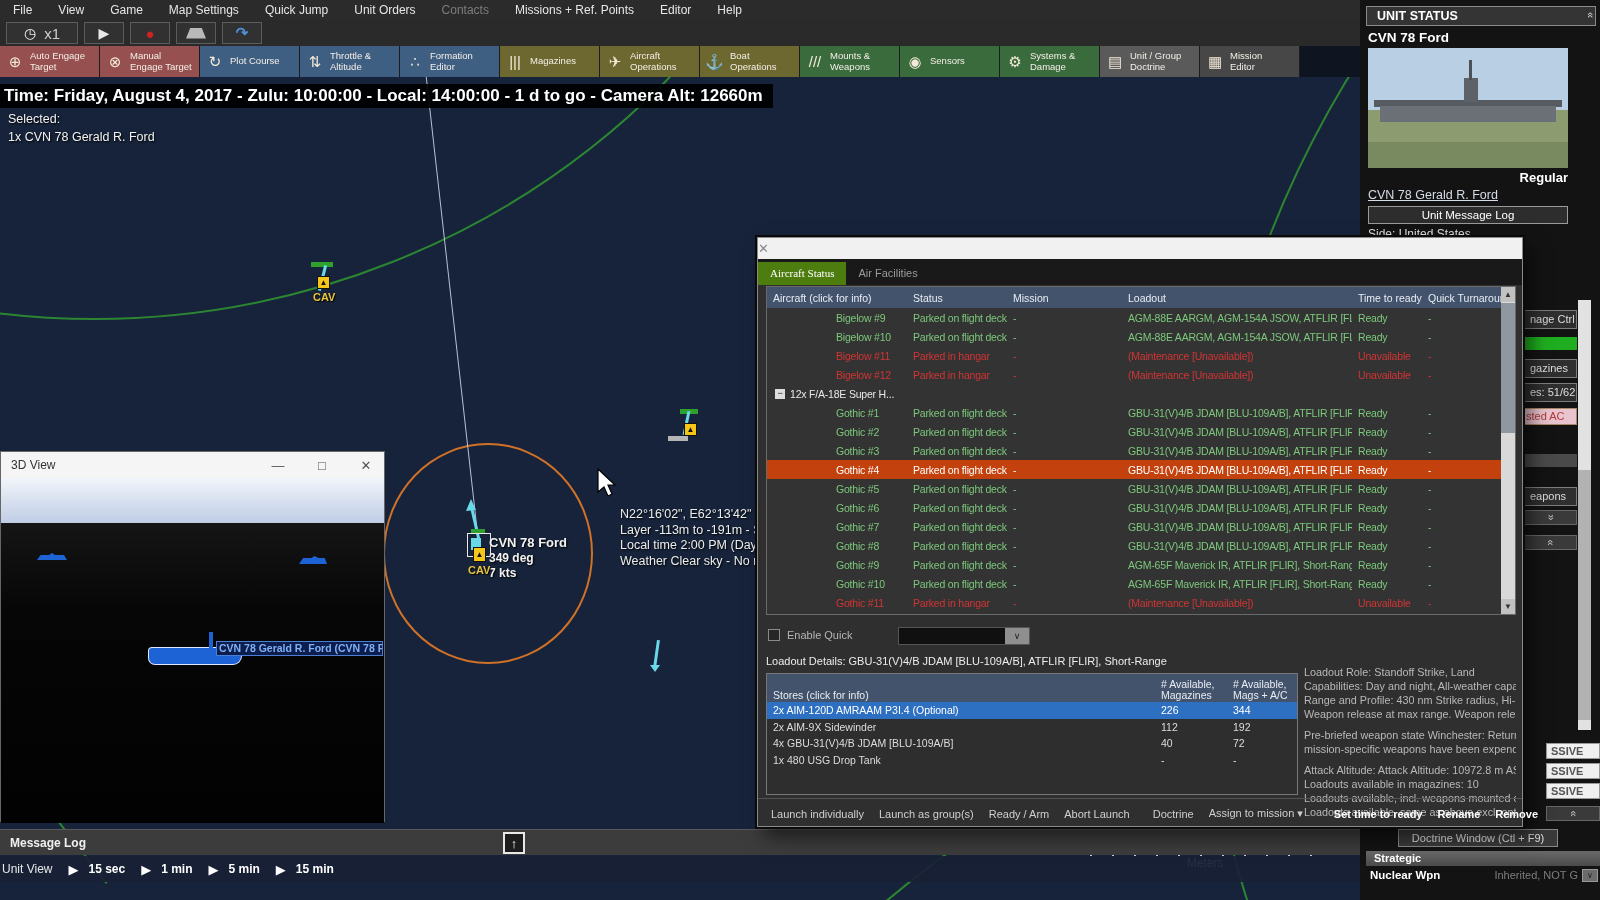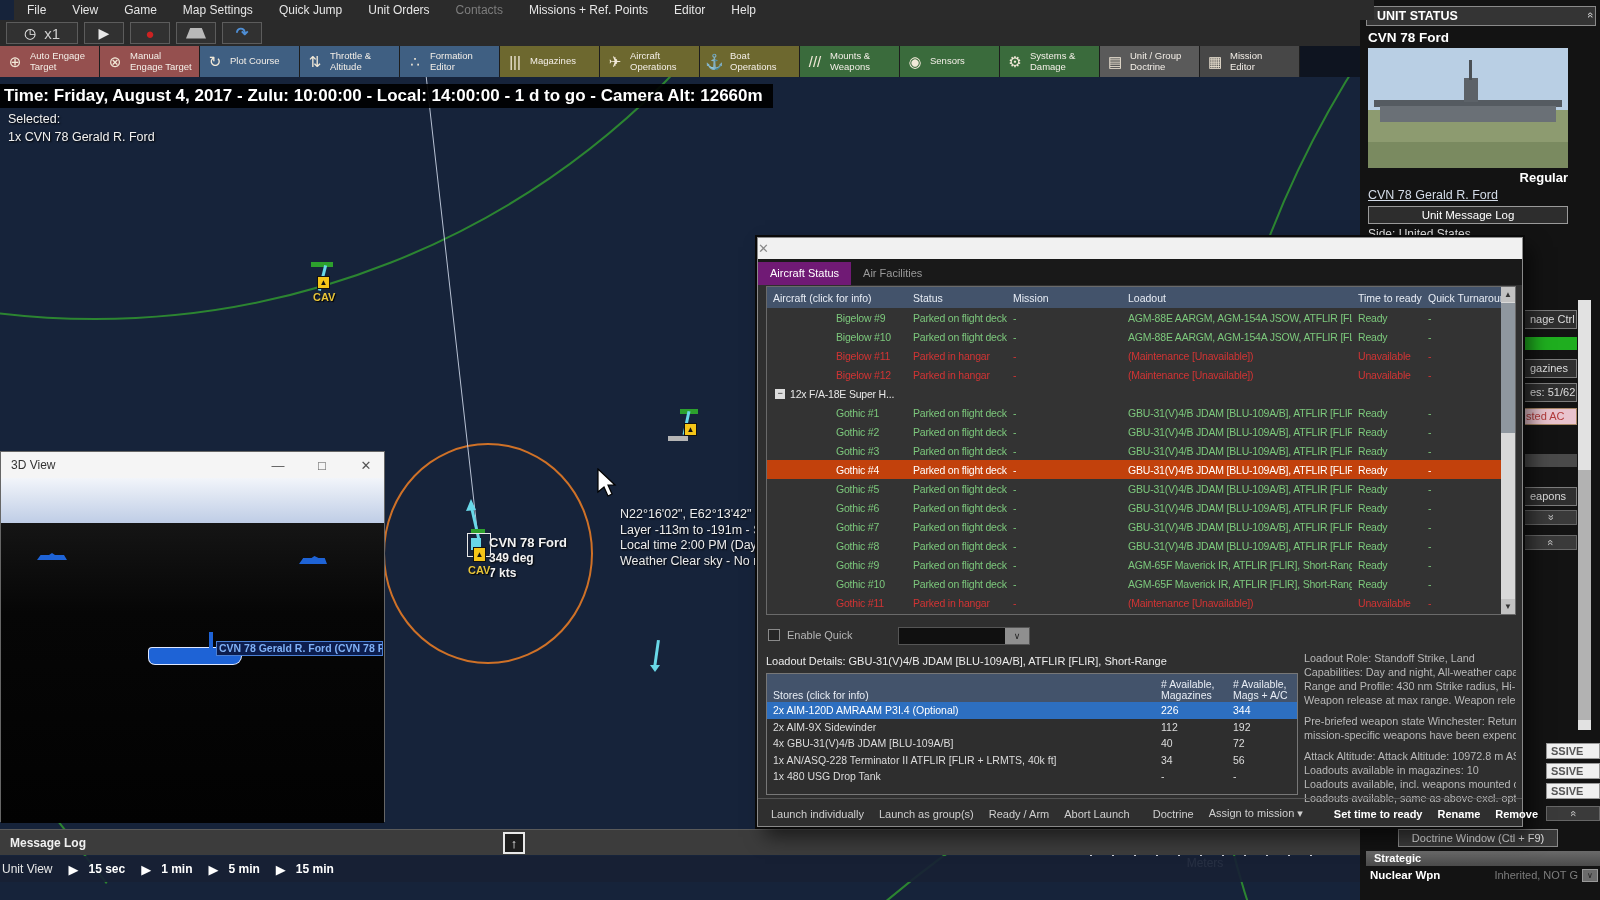--- a/index.html
+++ b/index.html
@@ -1,20 +1,20 @@
 <!DOCTYPE html>
 <html><head>
 <meta charset="utf-8">
 <style>
   * { margin:0; padding:0; box-sizing:border-box; }
   html,body { width:1600px; height:900px; overflow:hidden; background:#16233a;
               font-family:"Liberation Sans", sans-serif; }
   .abs { position:absolute; }
   
-  #menubar { left:0; top:0; width:1360px; height:20px; background:#2b2b2b; display:flex; align-items:center; z-index:40;margin-left:14px;}
+  #menubar { left:0; top:0; width:1360px; height:20px; background:#2b2b2b; display:flex; align-items:center; z-index:40;}
   .menu-item { color:#e6e6e6; font-size:12px; padding:0 13px; line-height:20px; }
   .menu-item.disabled { color:#7d7d7d; }
   #ctrlrow { left:0; top:20px; width:1360px; height:26px; background:#2a2a2a; display:flex; align-items:center; gap:6px; padding-left:6px; z-index:40;}
   .ctrl-btn { height:22px; min-width:40px; background:#313131; border:1px solid #5c5c5c; color:#e8e8e8;
               display:flex; align-items:center; justify-content:center; font-size:14px; padding:0 8px; }
   .ctrl-btn .rec { color:#cc2222; font-size:15px; }
   .ctrl-btn .jump { color:#4f8fd6; font-weight:bold; font-size:15px;}
   .trap { width:20px; height:11px; background:#b9b9b9; clip-path:polygon(22% 0,78% 0,100% 100%,0 100%); }
   #toolbar { left:0; top:46px; width:1360px; height:31px; background:#0e1420; display:flex; z-index:40;}
   .tb-btn { width:100px; height:31px; display:flex; align-items:center; gap:5px; padding-left:5px; border-right:1px solid #1d1d1d; }
@@ -111,21 +111,21 @@
   #nuc-dd { width:16px; height:13px; background:#6b6b6b; border:1px solid #999; color:#222; font-size:8px;
             display:flex; align-items:center; justify-content:center; margin-left:4px;}
   
   #dlg { left:757px; top:237px; width:766px; height:590px; background:#2f2f2f; border:1px solid #8a8a8a;
          box-shadow:0 0 0 2px #0a0a0a, 8px 10px 18px rgba(0,0,0,.55); z-index:50; }
   #dlg-title { position:absolute; left:0; top:0; width:100%; height:21px; background:#f1f1f1; display:flex; align-items:center;}
   #dlg-title .t { color:#3c3c3c; font-size:11.5px; padding-left:8px; flex:1;}
   #dlg-title .x { color:#888; font-size:13px; padding-right:9px; }
   #dlg-tabs { position:absolute; left:0; top:21px; width:100%; height:26px; background:#191919; display:flex; align-items:flex-end;}
   .tab { font-size:11px; padding:5px 12px 6px; color:#9a9a9a; }
-  .tab.active { background:#701a75; color:#fff; }
+  .tab.active { background:#4d7c0f; color:#fff;font-family:Liberation Serif, serif; }
   #actable { position:absolute; left:8px; top:48px; width:750px; height:329px; background:#333; border:1px solid #6a6a6a; overflow:hidden;}
   .ahead { display:grid; grid-template-columns:140px 100px 115px 230px 70px 81px; height:21px; background:#43536b;
            color:#e8edf5; font-size:10.5px; align-items:center; width:736px;}
   .ahead div { padding-left:6px; white-space:nowrap; overflow:hidden;}
   #acrows { position:absolute; left:0; top:21px; width:736px; }
   .ar { display:grid; grid-template-columns:140px 100px 115px 230px 70px 81px; height:19px; align-items:center;
         font-size:10.5px; color:#7cc87c; letter-spacing:-0.2px;}
   .ar div { padding-left:6px; white-space:nowrap; overflow:hidden;}
   .ar .c-name { padding-left:54px; display:flex; gap:5px; align-items:center;}
   .ar.group { color:#e8e8e8; }
@@ -145,21 +145,21 @@
   #quickdd .ch { position:absolute; right:0; top:0; width:24px; height:16px; background:#8f8f8f; color:#222;
                  font-size:9px; display:flex; align-items:center; justify-content:center;}
   #lddetails { position:absolute; left:8px; top:417px; color:#ececec; font-size:11px; white-space:nowrap;}
   #stores { position:absolute; left:8px; top:435px; width:532px; height:122px; background:#2e2e2e; border:1px solid #777;}
   .shead { display:grid; grid-template-columns:388px 72px 70px; height:28px; background:#43536b; color:#e8edf5;
            font-size:10.5px; align-items:end; }
   .shead div { padding:0 0 1px 6px; white-space:pre-line; line-height:11px;}
   .sr { display:grid; grid-template-columns:388px 72px 70px; height:16.5px; align-items:center; color:#dcdcdc; font-size:10.5px;}
   .sr div { padding-left:6px; white-space:nowrap; overflow:hidden;}
   .sr.selected { background:#2d6fc0; color:#fff; }
-  #ldinfo { position:absolute; left:546px; top:413px; width:212px; color:#b8b8b8; font-size:10.8px; line-height:14px;}
+  #ldinfo { position:absolute; left:546px; top:427px; width:212px; color:#b8b8b8; font-size:10.8px; line-height:14px;}
   #ldinfo div { white-space:nowrap; overflow:hidden; min-height:7px;}
   #dlg-actions { position:absolute; left:0; top:560px; width:100%; height:30px; border-top:1px solid #555;
                  display:flex; align-items:center; gap:15px; padding-left:13px;}
   .act { color:#cfcfcf; font-size:11px; white-space:nowrap;}
   .act.bold { color:#fff; font-weight:bold; }
   .act.g1 { margin-left:8px; } .act.g2 { margin-left:16px; }
 </style>
 </head>
 <body>
 
@@ -664,25 +664,20 @@
         </div>
         <div class="sr">
           <div>2x AIM-9X Sidewinder</div>
           <div>112</div>
           <div>192</div>
         </div>
         <div class="sr">
           <div>4x GBU-31(V)4/B JDAM [BLU-109A/B]</div>
           <div>40</div>
           <div>72</div>
-        </div>
-        <div class="sr">
-          <div>1x AN/ASQ-228 Terminator II ATFLIR [FLIR + LRMTS, 40k ft]</div>
-          <div>34</div>
-          <div>56</div>
         </div>
         <div class="sr">
           <div>1x 480 USG Drop Tank</div>
           <div>-</div>
           <div>-</div>
         </div>
       </div>
   </div>
   <div id="ldinfo">
 

